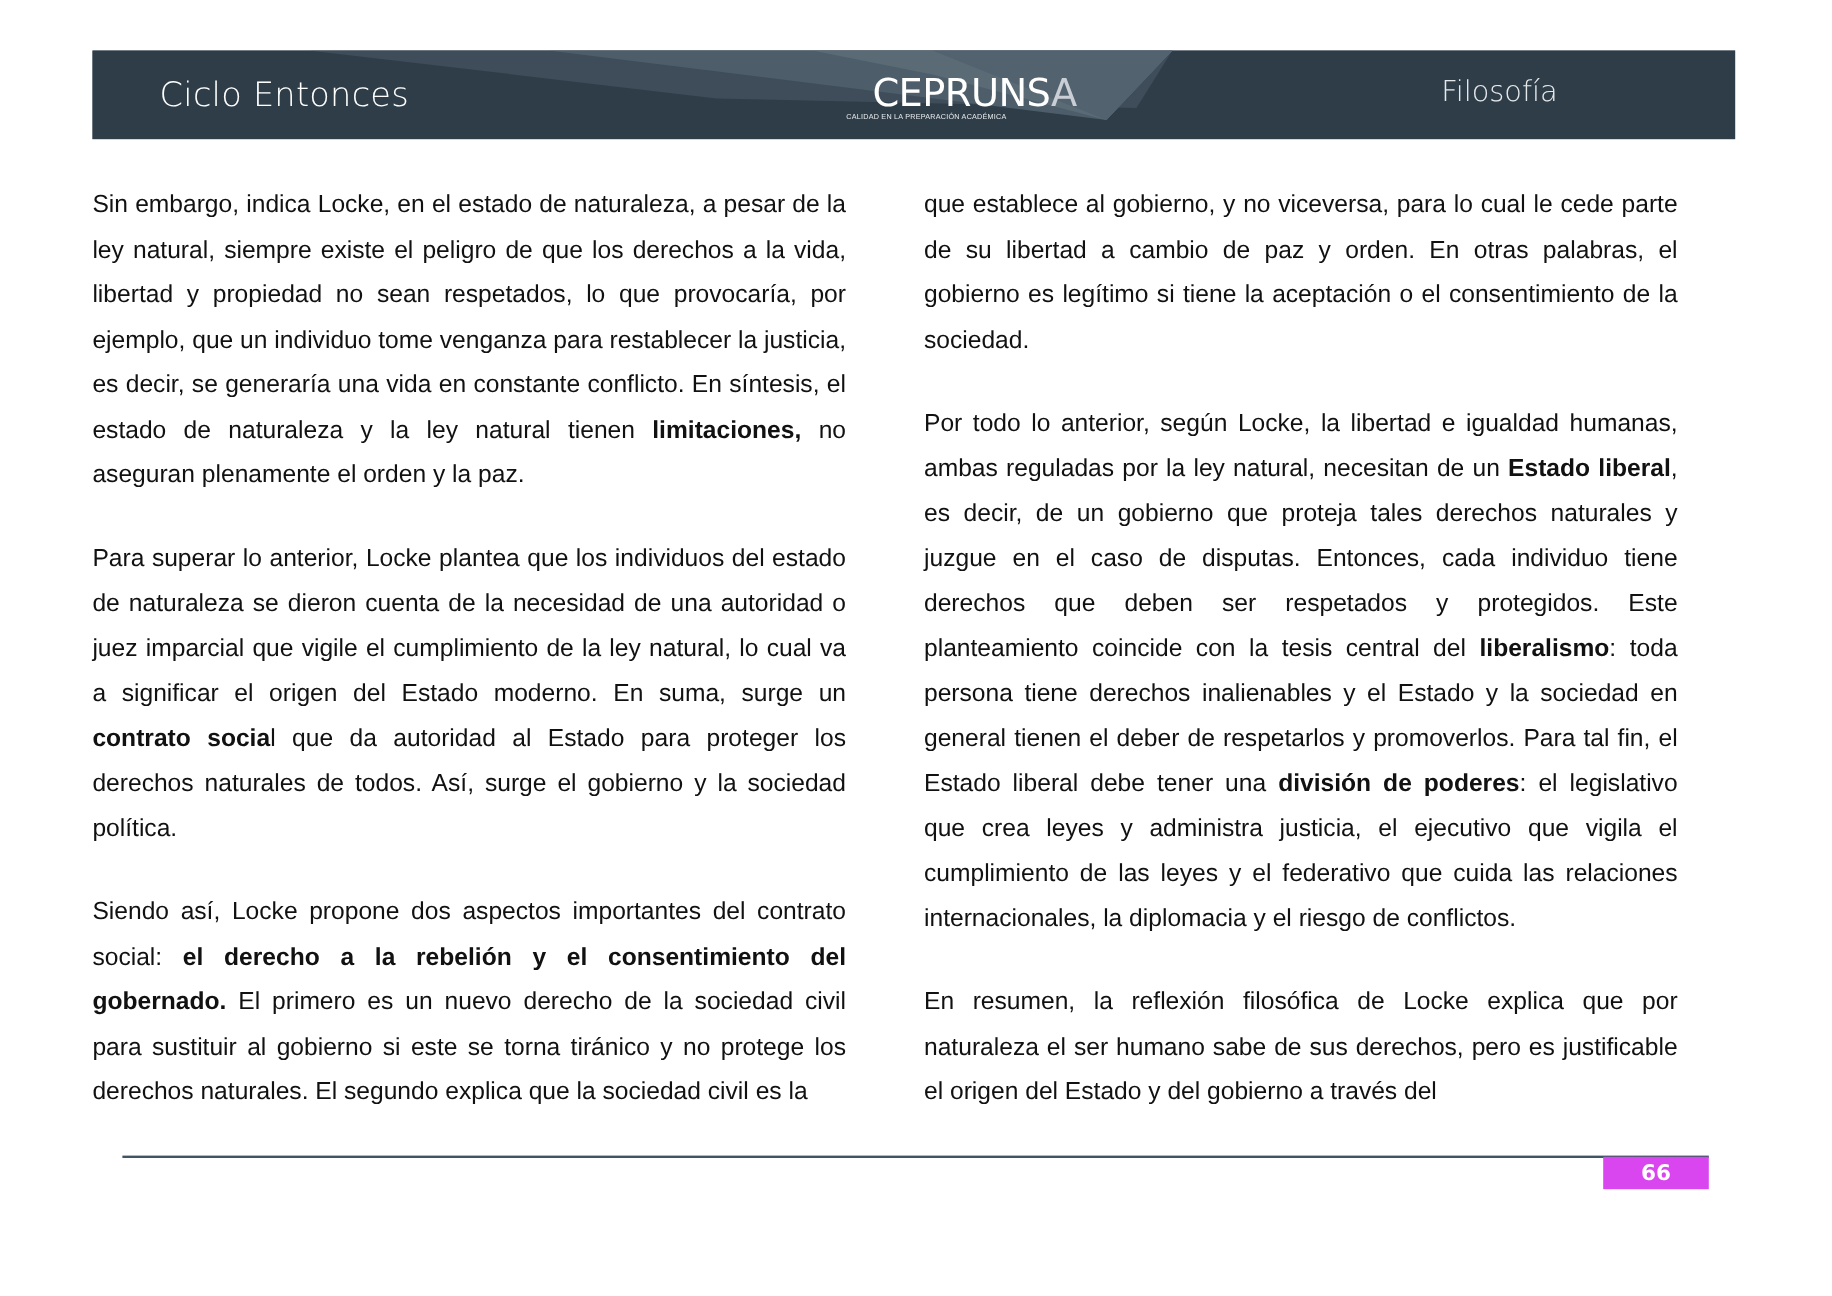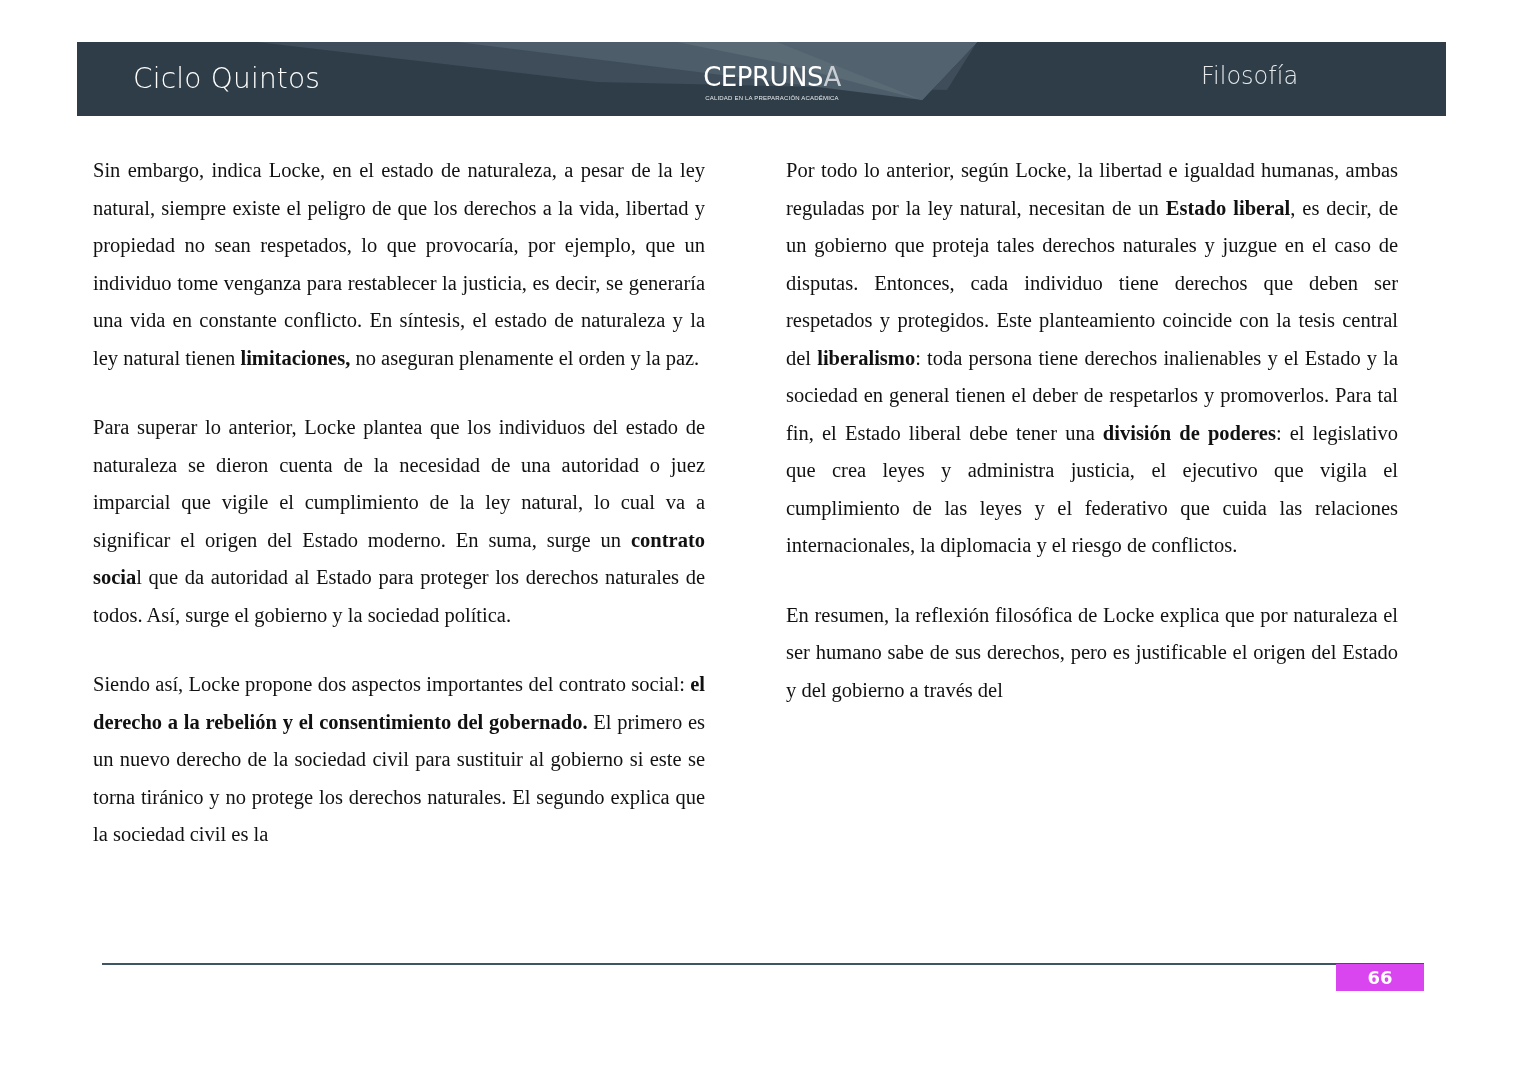--- a/index.html
+++ b/index.html
@@ -3,57 +3,58 @@
 <meta charset="utf-8">
 <style>
   html, body { margin: 0; padding: 0; background: #ffffff; }
   body { width: 1527px; height: 1080px; position: relative; overflow: hidden; font-family: "Liberation Sans", sans-serif; color: #111; }
 
   .header { position: absolute; left: 77px; top: 42px; width: 1369px; height: 74px; background: #2f3d48; overflow: hidden; }
   .header svg.bg { position: absolute; left: 0; top: 0; }
   .hdr-left { position: absolute; left: 56px; top: 20px; font-family: "DejaVu Sans", sans-serif; font-weight: 300; font-size: 28px; color: #ffffff; letter-spacing: 0.2px; }
   .hdr-right { position: absolute; left: 1124px; top: 20px; font-family: "DejaVu Sans", sans-serif; font-size: 24px; color: #e6e9ec; font-weight: 300; }
   .logo { position: absolute; left: 610px; top: 20px; width: 170px; text-align: center; }
-  .logo-main { font-family: "DejaVu Sans", sans-serif; font-size: 26px; color: #ffffff; letter-spacing: -0.5px; line-height: 30px; }
+  .logo-main { font-family: "DejaVu Sans", sans-serif; font-size: 32px; color: #ffffff; letter-spacing: -0.5px; line-height: 30px; margin-left: 40px; }
   .logo-main .a { color: #c9cfd4; }
   .logo-sub { font-family: "Liberation Sans", sans-serif; font-size: 6px; color: #e9ecef; letter-spacing: 0.2px; margin-top: 3px; }
 
   .col { position: absolute; top: 152px; width: 628px; font-size: 20.5px; line-height: 37.5px; text-align: justify; }
   .col-left { left: 77px; }
   .col-right { left: 770px; }
-  .col p { margin: 0 0 32px 16px; font-family: Liberation Serif, serif; }
+  .col p { margin: 0 0 32px 0; }
   .col b { font-weight: bold; }
 
   .footer-line { position: absolute; left: 102px; top: 963px; width: 1322px; height: 2px; background: #3f5563; }
   .page-num { position: absolute; left: 1336px; top: 964px; width: 88px; height: 27px; background: #d946ef; color: #ffffff; font-family: "DejaVu Sans", sans-serif; font-weight: bold; font-size: 18px; text-align: center; line-height: 27px; }
 </style>
 </head>
 <body>
 
 <div class="header">
   <svg class="bg" width="1369" height="74" viewBox="0 0 1369 74">
     <rect x="0" y="0" width="1369" height="74" fill="#2f3d48"></rect>
     <polygon points="180,0 900,0 870,48 520,40" fill="#3e4d59"></polygon>
     <polygon points="380,0 900,0 845,58" fill="#4d5e6a"></polygon>
     <polygon points="600,0 900,0 845,58 700,20" fill="#5b6b76"></polygon>
     <polygon points="700,0 900,0 845,58" fill="#52626e"></polygon>
   </svg>
-  <div class="hdr-left">Ciclo Quintos</div>
+  <div class="hdr-left">Ciclo Entonces</div>
   <div class="logo">
     <div class="logo-main"><span>CEPRUNS</span><span class="a">A</span></div>
     <div class="logo-sub">CALIDAD EN LA PREPARACIÓN ACADÉMICA</div>
   </div>
   <div class="hdr-right">Filosofía</div>
 </div>
 
 <div class="col col-left">
   <p><span>Sin embargo, indica Locke, en el estado de naturaleza, a pesar de la ley natural, siempre existe el peligro de que los derechos a la vida, libertad y propiedad no sean respetados, lo que provocaría, por ejemplo, que un individuo tome venganza para restablecer la justicia, es decir, se generaría una vida en constante conflicto. En síntesis, el estado de naturaleza y la ley natural tienen </span><b>limitaciones,</b><span> no aseguran plenamente el orden y la paz.</span></p>
   <p><span>Para superar lo anterior, Locke plantea que los individuos del estado de naturaleza se dieron cuenta de la necesidad de una autoridad o juez imparcial que vigile el cumplimiento de la ley natural, lo cual va a significar el origen del Estado moderno. En suma, surge un </span><b>contrato socia</b><span>l que da autoridad al Estado para proteger los derechos naturales de todos. Así, surge el gobierno y la sociedad política.</span></p>
   <p><span>Siendo así, Locke propone dos aspectos importantes del contrato social: </span><b>el derecho a la rebelión y el consentimiento del gobernado.</b><span> El primero es un nuevo derecho de la sociedad civil para sustituir al gobierno si este se torna tiránico y no protege los derechos naturales. El segundo explica que la sociedad civil es la</span></p>
 </div>
 
 <div class="col col-right">
+  <p><span>que establece al gobierno, y no viceversa, para lo cual le cede parte de su libertad a cambio de paz y orden. En otras palabras, el gobierno es legítimo si tiene la aceptación o el consentimiento de la sociedad.</span></p>
   <p><span>Por todo lo anterior, según Locke, la libertad e igualdad humanas, ambas reguladas por la ley natural, necesitan de un </span><b>Estado liberal</b><span>, es decir, de un gobierno que proteja tales derechos naturales y juzgue en el caso de disputas. Entonces, cada individuo tiene derechos que deben ser respetados y protegidos. Este planteamiento coincide con la tesis central del </span><b>liberalismo</b><span>: toda persona tiene derechos inalienables y el Estado y la sociedad en general tienen el deber de respetarlos y promoverlos. Para tal fin, el Estado liberal debe tener una </span><b>división de poderes</b><span>: el legislativo que crea leyes y administra justicia, el ejecutivo que vigila el cumplimiento de las leyes y el federativo que cuida las relaciones internacionales, la diplomacia y el riesgo de conflictos.</span></p>
   <p><span>En resumen, la reflexión filosófica de Locke explica que por naturaleza el ser humano sabe de sus derechos, pero es justificable el origen del Estado y del gobierno a través del</span></p>
 </div>
 
 <div class="footer-line"></div>
 <div class="page-num">66</div>
 
 </body></html>

